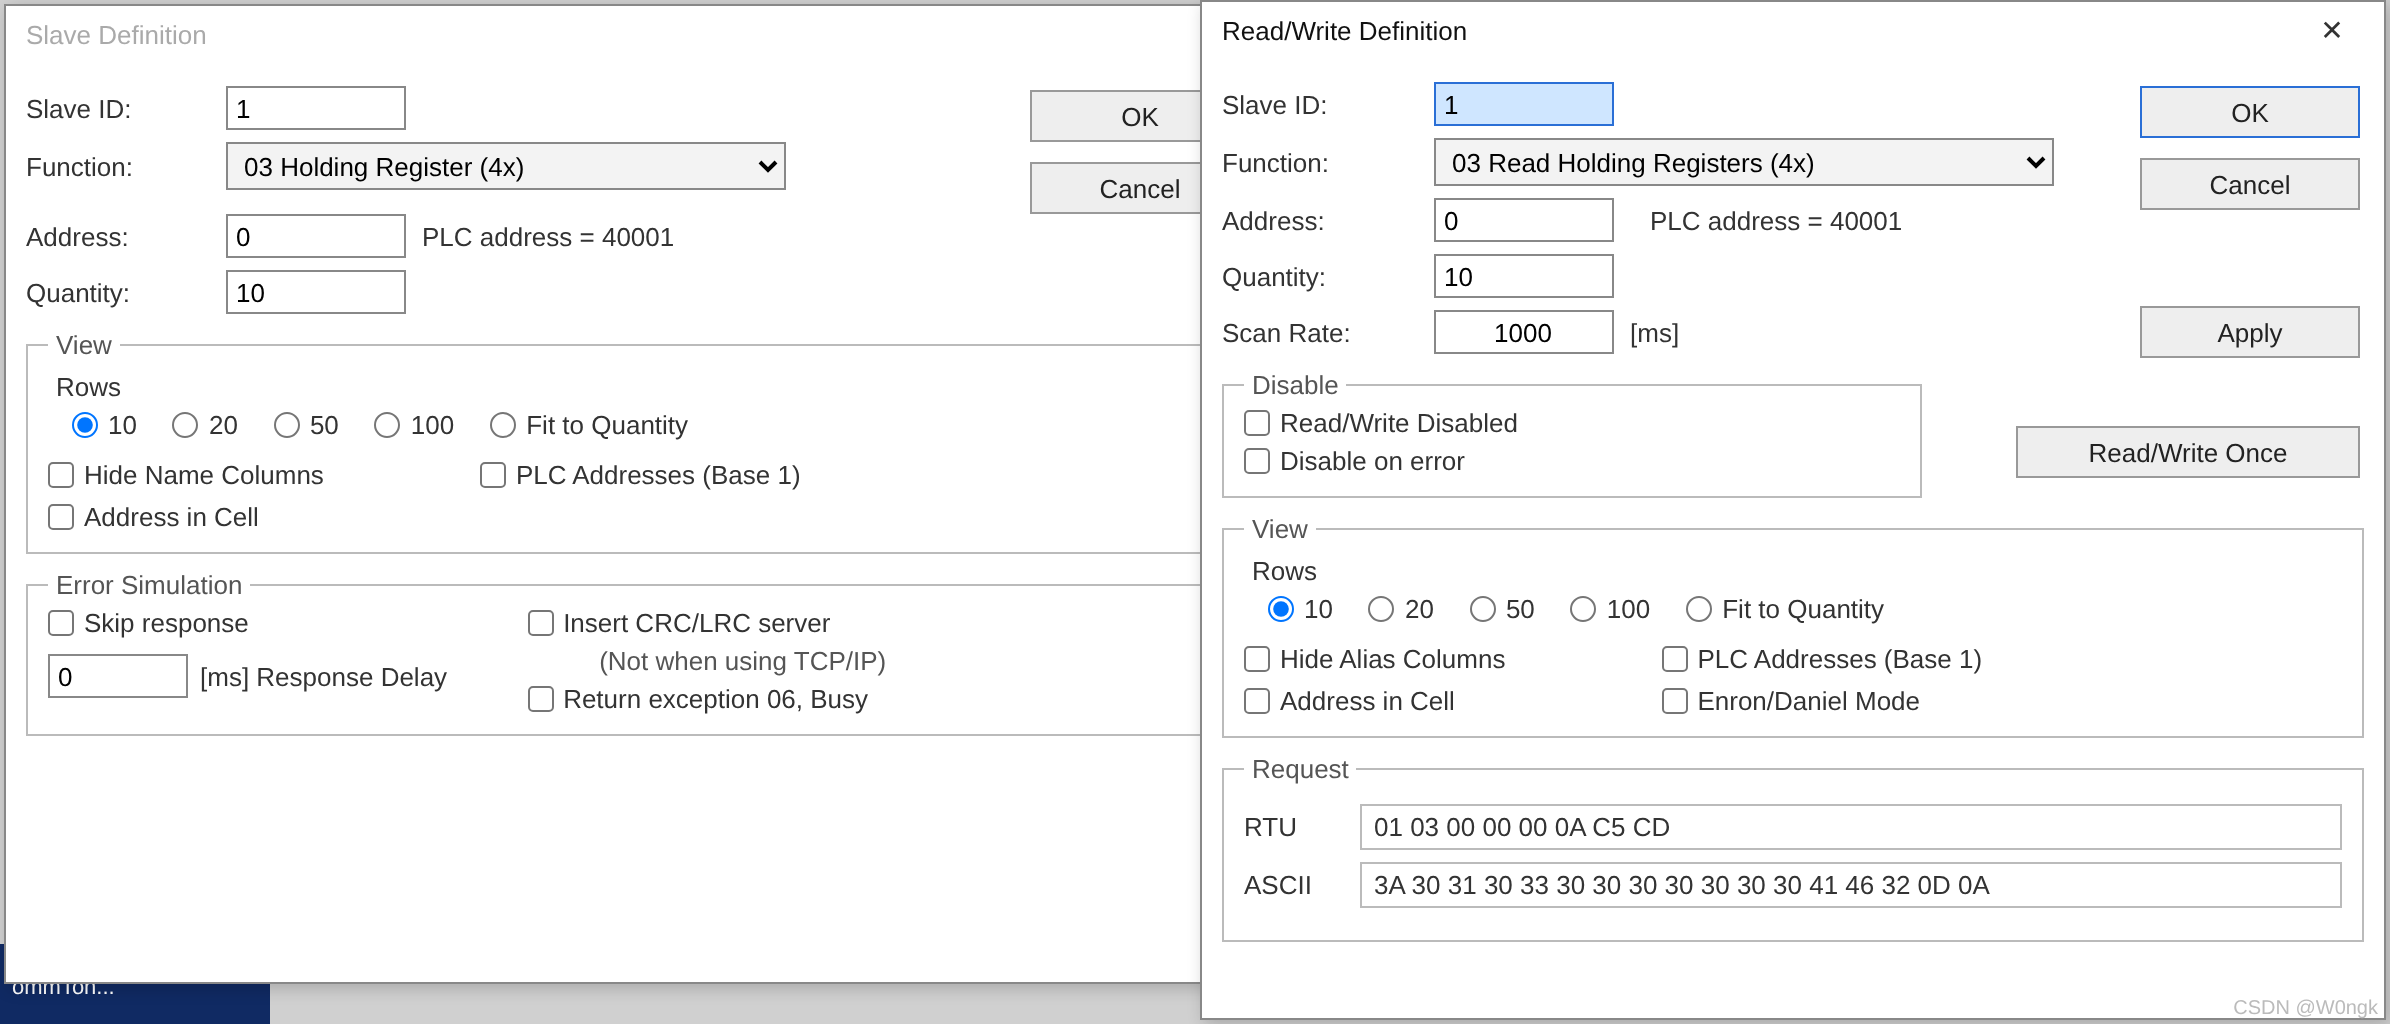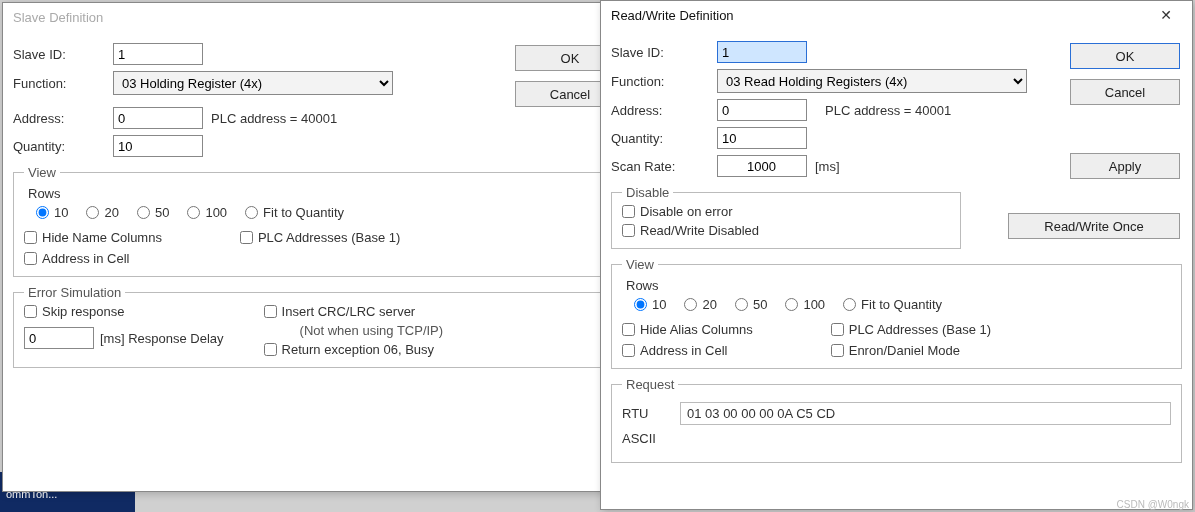--- a/index.html
+++ b/index.html
@@ -218,25 +218,25 @@
       <span>[ms]</span>
       <button class="btn" style="position:absolute; right:2px; top:-2px">Apply</button>
     </div>
 
     <div style="position:relative">
       <fieldset class="fg" style="width:350px">
         <legend>Disable</legend>
         <div class="col" style="gap:4px">
           <label class="check">
               <input type="checkbox" style="">
+              <span>Read/Write Disabled</span>
+            </label>
+          <label class="check">
+              <input type="checkbox" style="">
               <span>Disable on error</span>
-            </label>
-          <label class="check">
-              <input type="checkbox" style="">
-              <span>Read/Write Disabled</span>
             </label>
         </div>
       </fieldset>
       <button class="btn" style="position:absolute; right:2px; top:28px; width:172px">Read/Write Once</button>
     </div>
 
     <fieldset class="fg">
       <legend>View</legend>
       <div style="margin:2px 0 4px 4px">Rows</div>
       <div class="row" style="margin-left:12px">
@@ -286,18 +286,19 @@
     </fieldset>
 
     <fieldset class="fg">
       <legend>Request</legend>
       <div class="form-row">
         <span style="width:50px">RTU</span>
         <div class="ro-field">01 03 00 00 00 0A C5 CD</div>
       </div>
       <div class="form-row">
         <span style="width:50px">ASCII</span>
+        <div class="ro-field">3A 30 31 30 33 30 30 30 30 30 30 30 41 46 32 0D 0A</div>
       </div>
     </fieldset>
   </div>
 </div>
 
 <div class="watermark">CSDN @W0ngk</div>
 
 </body></html>

